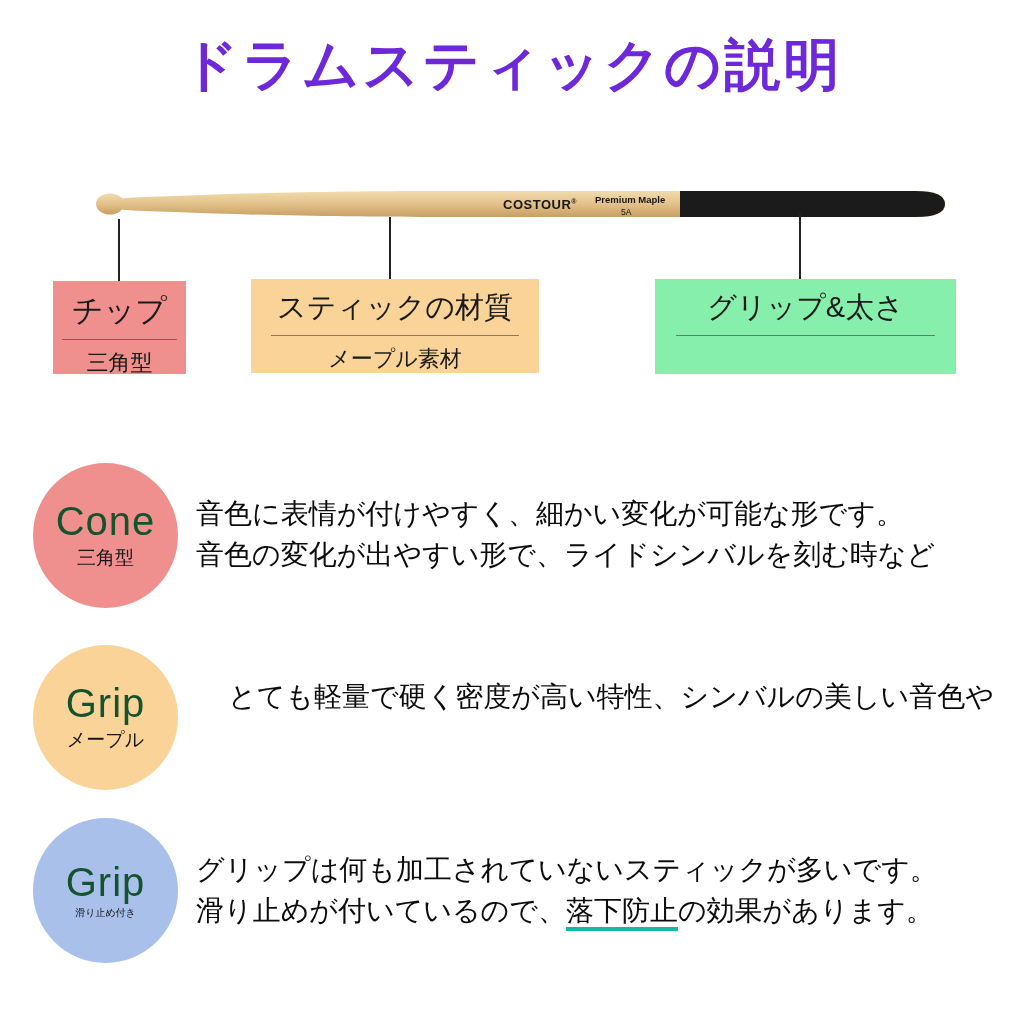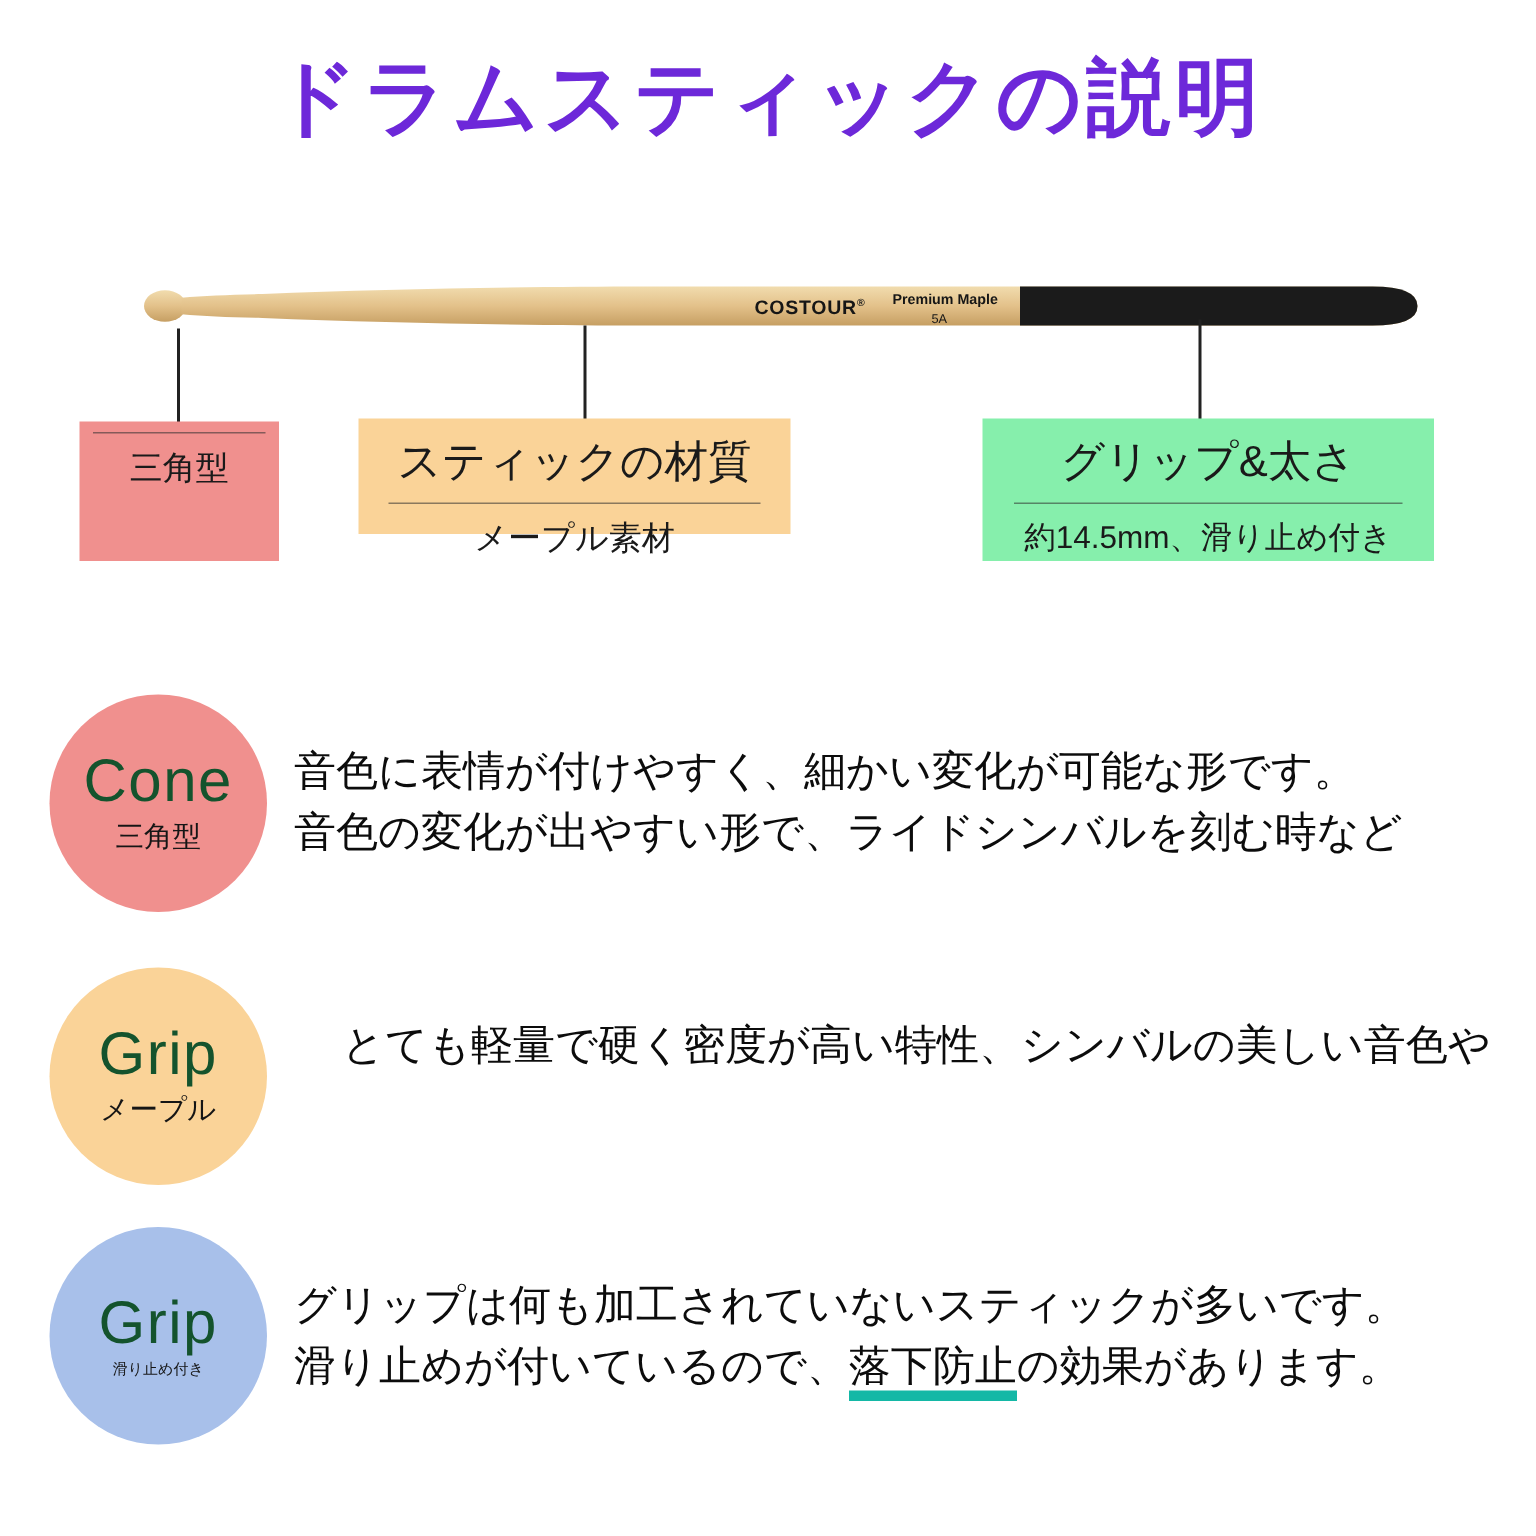--- a/index.html
+++ b/index.html
@@ -25,42 +25,42 @@
   #line-1 { left:389px; top:217px; height:63px; }
   #line-2 { left:799px; top:213px; height:67px; }
 
   
   .callout { position:absolute; text-align:center; box-sizing:border-box; }
   .callout .c-title { font-size:29px; font-weight:500; padding-top:9px; color:#1a1a1a; }
   .callout .c-rule { height:1px; background:rgba(45,45,45,.55); margin:7px auto 8px; width:86%; }
   .callout .c-sub { font-size:22px; color:#1a1a1a; }
   #callout-0 { left:53px;  top:281px; width:133px; height:93px; }
   #callout-0 .c-title { font-size:31px; }
-  #callout-1 { left:239px; top:279px; width:288px; height:77px; }
+  #callout-1 { left:251px; top:279px; width:288px; height:94px; }
   #callout-2 { left:655px; top:279px; width:301px; height:95px; }
   #callout-2 .c-sub { font-size:21px; }
 
   
   .badge {
     position:absolute; left:33px; width:145px; height:145px; border-radius:50%;
     display:flex; flex-direction:column; align-items:center; justify-content:center;
   }
   .badge .en { font-size:40px; color:#14532d; letter-spacing:1px; line-height:1.05; }
   .badge .ja { font-size:19px; margin-top:3px; color:#151515; }
   #badge-0 { top:463px; }
   #badge-1 { top:645px; }
   #badge-2 { top:818px; }
   #badge-2 .ja { font-size:10px; }
 
   
   .para { position:absolute; left:196px; width:805px; font-size:28px; line-height:41px; color:#0c0c0c; }
   #para-0 { top:493px; }
   #para-1 { top:676px;margin-left:32px; }
   #para-2 { top:849px; }
-  .u { border-bottom:7px solid #14b8a6; padding-bottom:1px; }
+  .u { border-bottom:4px solid #14b8a6; padding-bottom:1px; }
 </style>
 </head>
 <body>
 
 <div class="canvas">
 
   <div class="title">ドラムスティックの説明</div>
 
   <div class="stick-wrap">
     <svg viewBox="0 0 860 44" width="860" height="44">
@@ -78,32 +78,32 @@
       <text x="500" y="20.5" font-size="9.5" font-weight="bold" fill="#161616">Premium Maple</text>
       <text x="526" y="33" font-size="8.5" fill="#161616">5A</text>
     </svg>
   </div>
 
   <div class="callout-line" id="line-0"></div>
   <div class="callout-line" id="line-1"></div>
   <div class="callout-line" id="line-2"></div>
 
   <div class="callout" id="callout-0" style="background-color: rgb(240, 144, 142);">
+    <div class="c-title">チップ</div>
     <div class="c-rule"></div>
     <div class="c-sub">三角型</div>
   </div>
   <div class="callout" id="callout-1" style="background-color: rgb(250, 211, 152);">
     <div class="c-title">スティックの材質</div>
     <div class="c-rule"></div>
     <div class="c-sub">メープル素材</div>
   </div>
   <div class="callout" id="callout-2" style="background-color: #86efac;">
     <div class="c-title">グリップ&amp;太さ</div>
     <div class="c-rule"></div>
-    <div class="c-sub">約14.5mm、滑り止め付き</div>
   </div>
 
   <div class="badge" id="badge-0" style="background-color: rgb(240, 144, 142);">
     <div class="en">Cone</div>
     <div class="ja">三角型</div>
   </div>
   <div class="badge" id="badge-1" style="background-color: rgb(250, 211, 152);">
     <div class="en">Grip</div>
     <div class="ja">メープル</div>
   </div>

